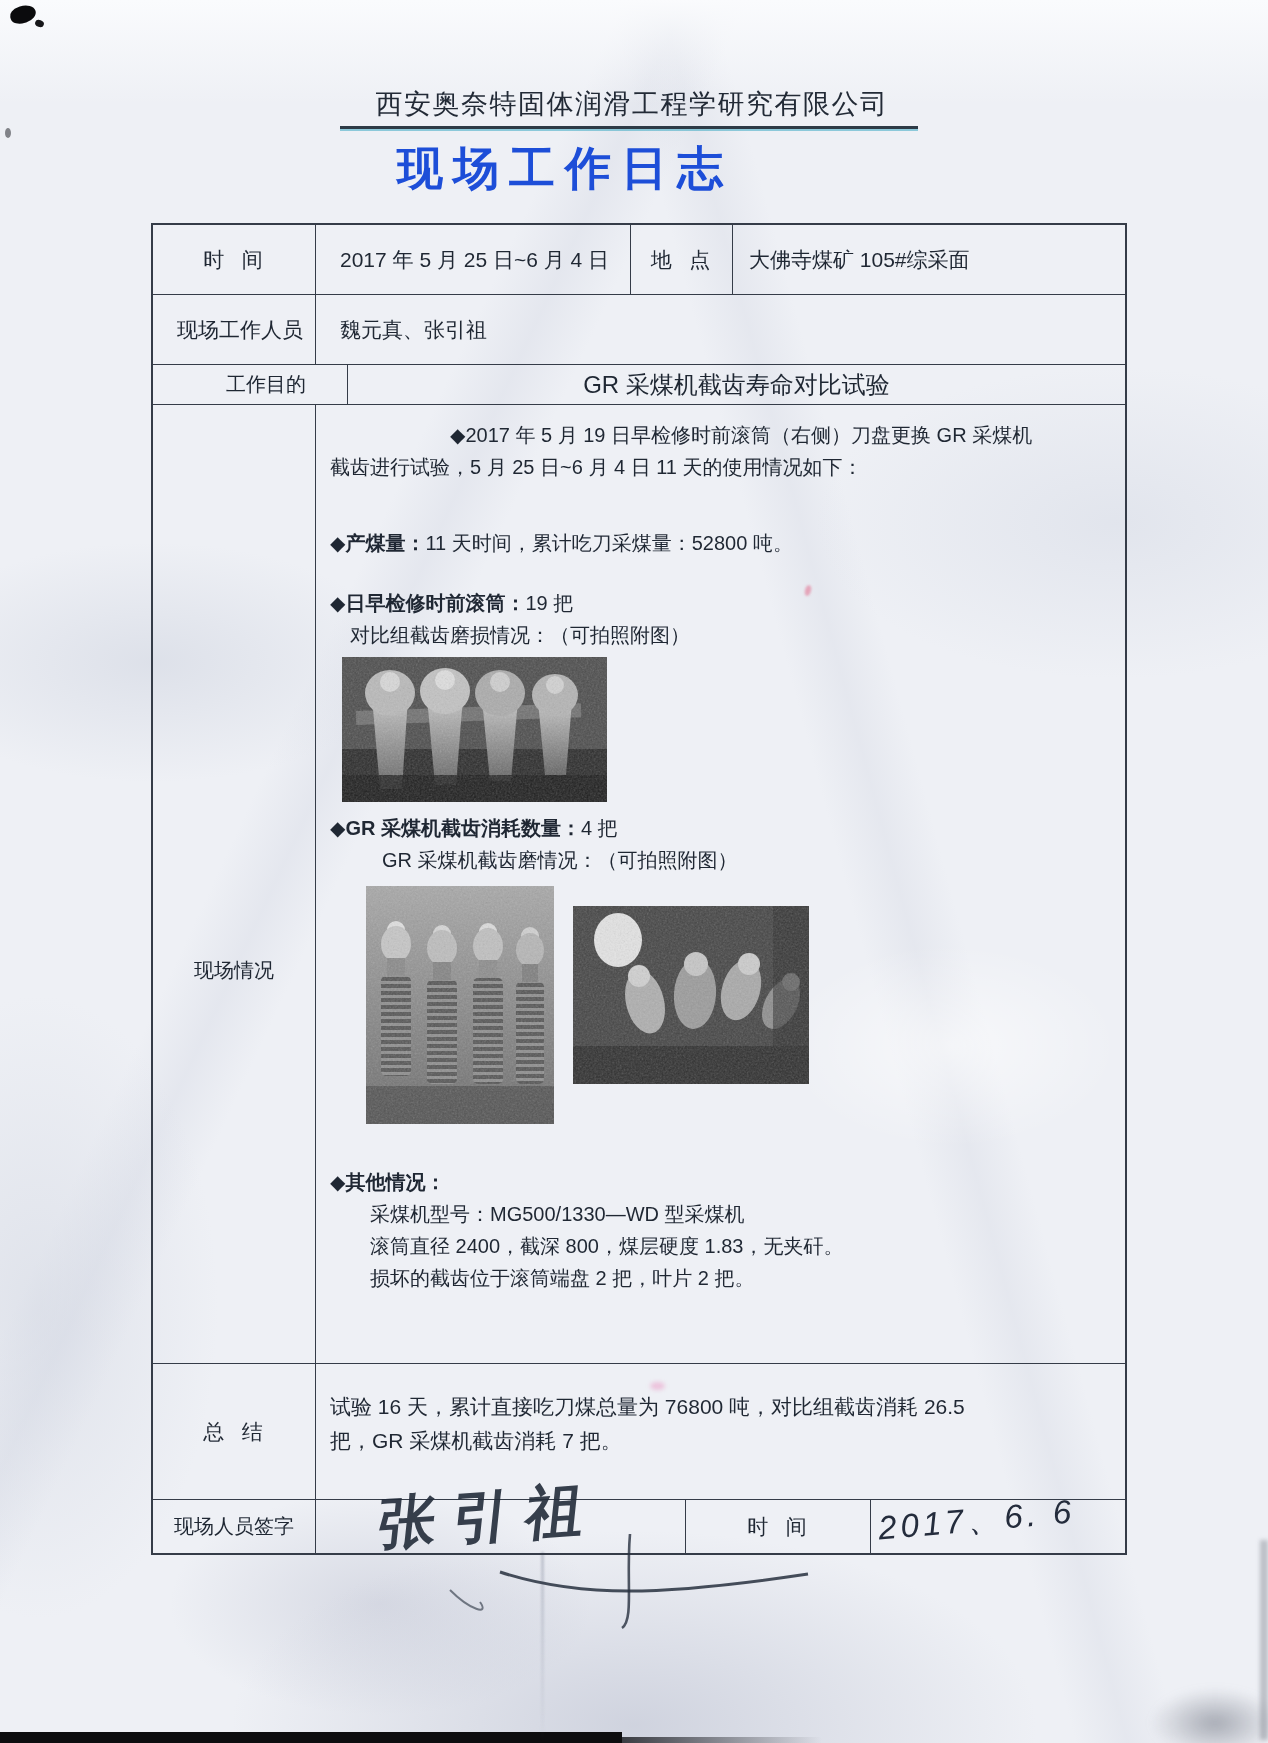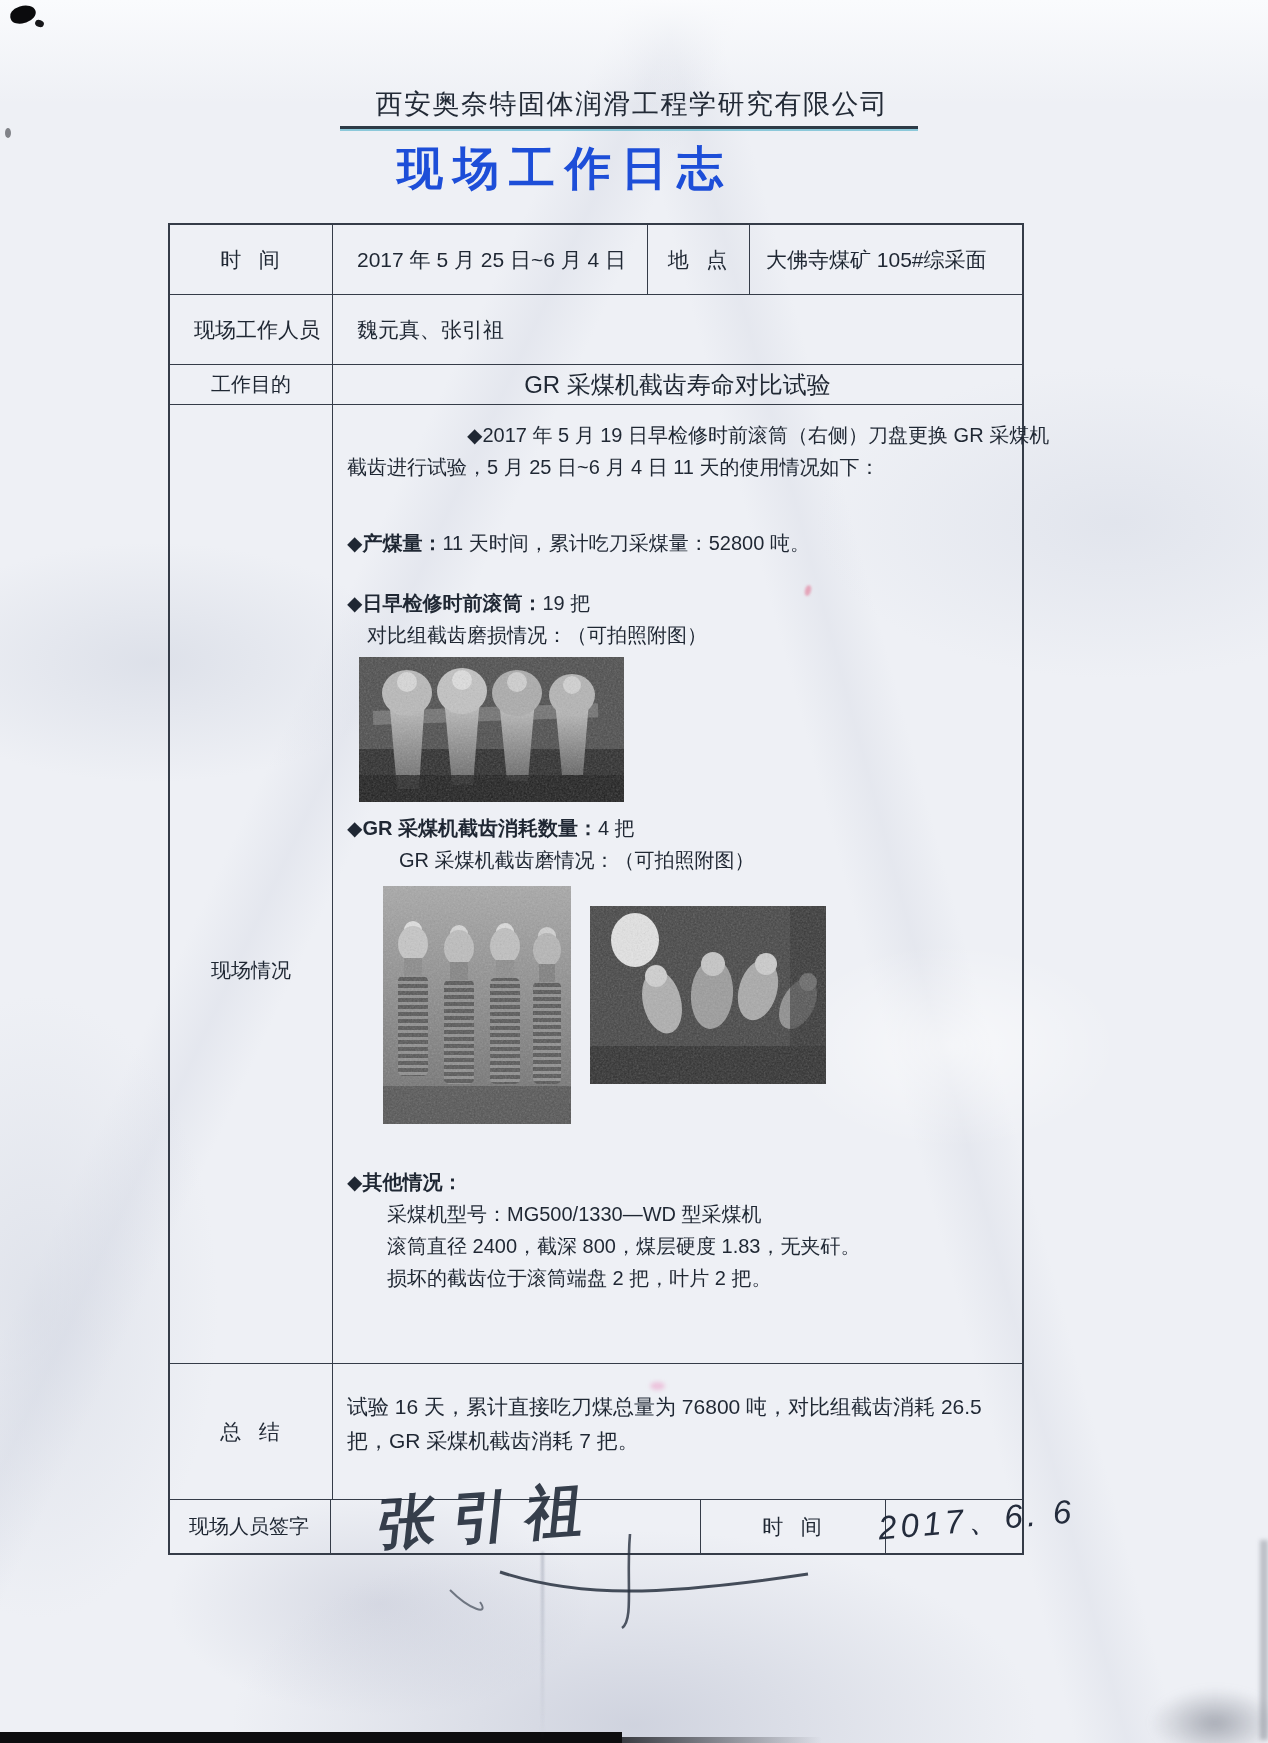--- a/index.html
+++ b/index.html
@@ -32,32 +32,32 @@
   .pink2{left:650px;top:1382px;width:15px;height:8px;background:rgba(236,150,196,.5);border-radius:50%;filter:blur(2px);}
 
   .company{position:absolute;left:0;top:86px;width:1264px;text-align:center;
     font-size:27px;letter-spacing:1.5px;color:#222a36;}
   .company-underline{position:absolute;left:340px;top:126px;width:578px;height:3px;
     background:#2d3a46;box-shadow:0 2px 0 rgba(60,170,195,.55);}
   .doc-title{position:absolute;left:0;top:138px;width:1130px;text-align:center;
     font-size:46px;font-weight:bold;letter-spacing:10px;color:#1d4ed8;}
 
   
-  .doc-table{position:absolute;left:168px;top:223px;width:856px;border:2px solid #353c48;box-sizing:border-box;}
+  .doc-table{position:absolute;left:151px;top:223px;width:976px;border:2px solid #353c48;box-sizing:border-box;}
   .t-row{display:flex;border-bottom:1.6px solid #353c48;box-sizing:border-box;}
   .t-row:last-child{border-bottom:none;}
   .cell{box-sizing:border-box;border-right:1.6px solid #353c48;display:flex;align-items:center;}
   .cell:last-child{border-right:none;}
   .lab{justify-content:center;font-size:21px;letter-spacing:2px;white-space:pre;}
   .val{font-size:21px;}
   .r1,.r2{height:70px;}
-  .r3{height:40px;}
+  .r3{height:40px;padding-left:32px;}
   .r4{height:959px;}
   .r5{height:136px;}
-  .r6{height:53px;justify-content:center;}
+  .r6{height:53px;}
   .w-label{width:163px;flex:0 0 163px;}
   .w-time{width:315px;flex:0 0 315px;padding-left:24px;}
   .w-placelab{width:102px;flex:0 0 102px;}
   .w-place{width:276px;flex:0 0 276px;padding-left:16px;}
   .w-rest{flex:1 1 auto;}
   .center-val{justify-content:center;padding-left:0;}
 
   .situation-label{align-items:flex-start;padding-top:552px;}
   .situation-body{display:block;padding:14px 10px 0 14px;font-size:20px;line-height:32px;}
   .b-line{white-space:pre;}

